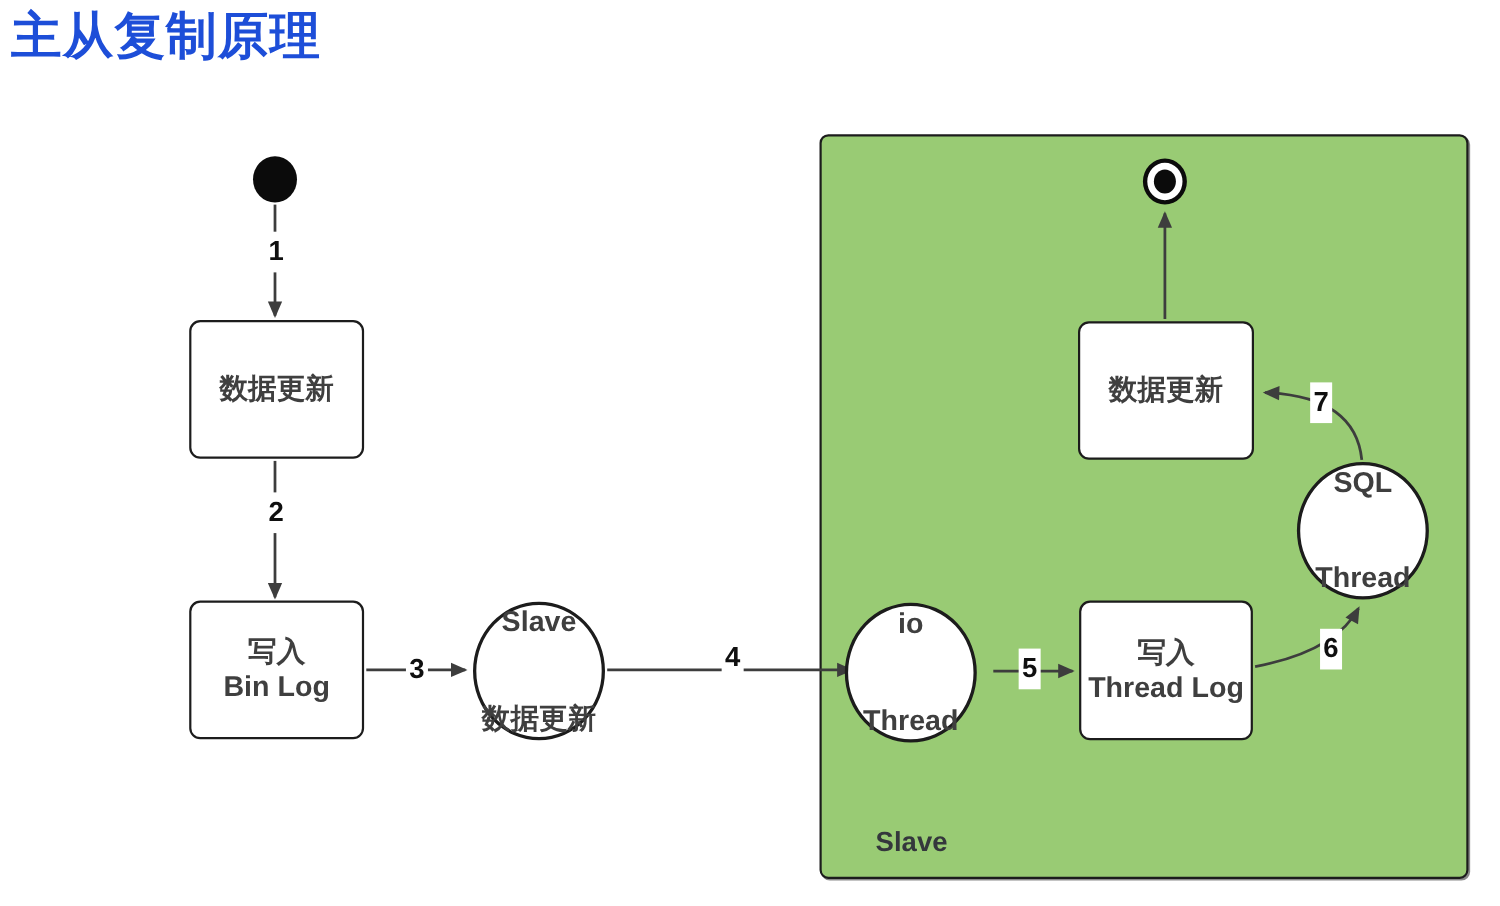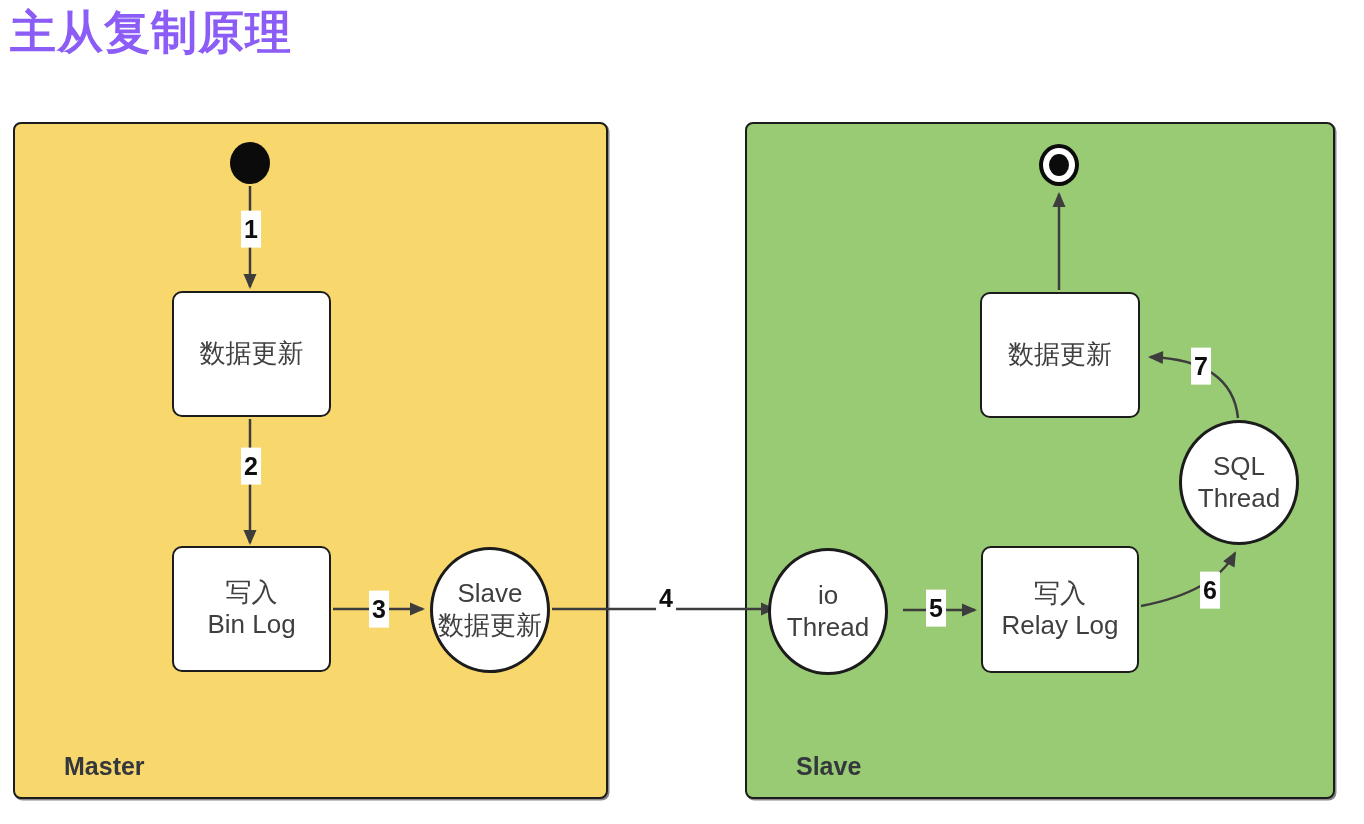--- a/index.html
+++ b/index.html
@@ -4,43 +4,43 @@
 <style>
   * { margin:0; padding:0; box-sizing:border-box; }
   html,body { background:#ffffff; }
   body { font-family:"Liberation Sans","DejaVu Sans",sans-serif; }
   .canvas {
     position:relative; width:1364px; height:824px;
     background:#ffffff; overflow:hidden;
   }
   .title {
     position:absolute; left:10px; top:2px;
-    font-size:46px; font-weight:900; color:#8b5cf6;
+    font-size:46px; font-weight:900; color:#1d4ed8;
     letter-spacing:1px;
   }
   .container {
     position:absolute; top:122px; height:677px;
     border:2.5px solid #1c1c1c; border-radius:8px;
     box-shadow:1.5px 1.5px 0 rgba(40,40,40,0.55);
   }
   .container.master { left:13px; width:595px; background:#F8D76C; }
   .container.slave  { left:745px; width:590px; background:#99CB74; }
   .container-label {
     position:absolute; left:49px; top:628px;
     font-size:25px; font-weight:bold; color:#34373c;
   }
   .node {
     position:absolute; display:flex; flex-direction:column;
     align-items:center; justify-content:center; text-align:center;
     background:#ffffff; border:2.5px solid #1c1c1c;
-    color:#3f3f3f; font-size:26px; font-weight:normal; line-height:1.22;
+    color:#3f3f3f; font-size:26px; font-weight:bold; line-height:1.22;
     z-index:3;
   }
   .node.box { border-radius:10px; }
-  .node.circle { border-radius:50%; border-width:3px; }
+  .node.circle { border-radius:50%; border-width:3px;justify-content:space-between; }
   .start-node {
     position:absolute; left:230px; top:142px; width:40px; height:42px;
     background:#0b0b0b; border-radius:50%; z-index:3;
   }
   .end-node {
     position:absolute; left:1039px; top:144px; width:40px; height:42px;
     background:#ffffff; border:4px solid #0b0b0b; border-radius:50%;
     display:flex; align-items:center; justify-content:center; z-index:3;
   }
   .end-node .dot {
@@ -70,23 +70,20 @@
   #el-6 { left:1210px; top:590px; }
   #el-7 { left:1201px; top:366px; }
 </style>
 </head>
 <body>
 
 <div class="canvas">
 
   <div class="title">主从复制原理</div>
 
-  <div class="container master">
-    <div class="container-label">Master</div>
-  </div>
 
   <div class="container slave">
     <div class="container-label">Slave</div>
   </div>
 
   <svg class="edges" width="1364" height="824" viewBox="0 0 1364 824">
     <defs>
       <marker id="ah" markerUnits="userSpaceOnUse" markerWidth="17" markerHeight="15" refX="14" refY="7.5" orient="auto">
         <path d="M1,1 L16,7.5 L1,14 Z" fill="#3d3d3d"></path>
       </marker>
@@ -119,21 +116,21 @@
     <span>数据更新</span>
   </div>
 
   <div id="n-io-thread" class="node circle">
     <span>io</span>
     <span>Thread</span>
   </div>
 
   <div id="n-relay-log" class="node box">
     <span>写入</span>
-    <span>Relay Log</span>
+    <span>Thread Log</span>
   </div>
 
   <div id="n-sql-thread" class="node circle">
     <span>SQL</span>
     <span>Thread</span>
   </div>
 
   <div id="n-slave-update" class="node box">
     <span>数据更新</span>
   </div>

